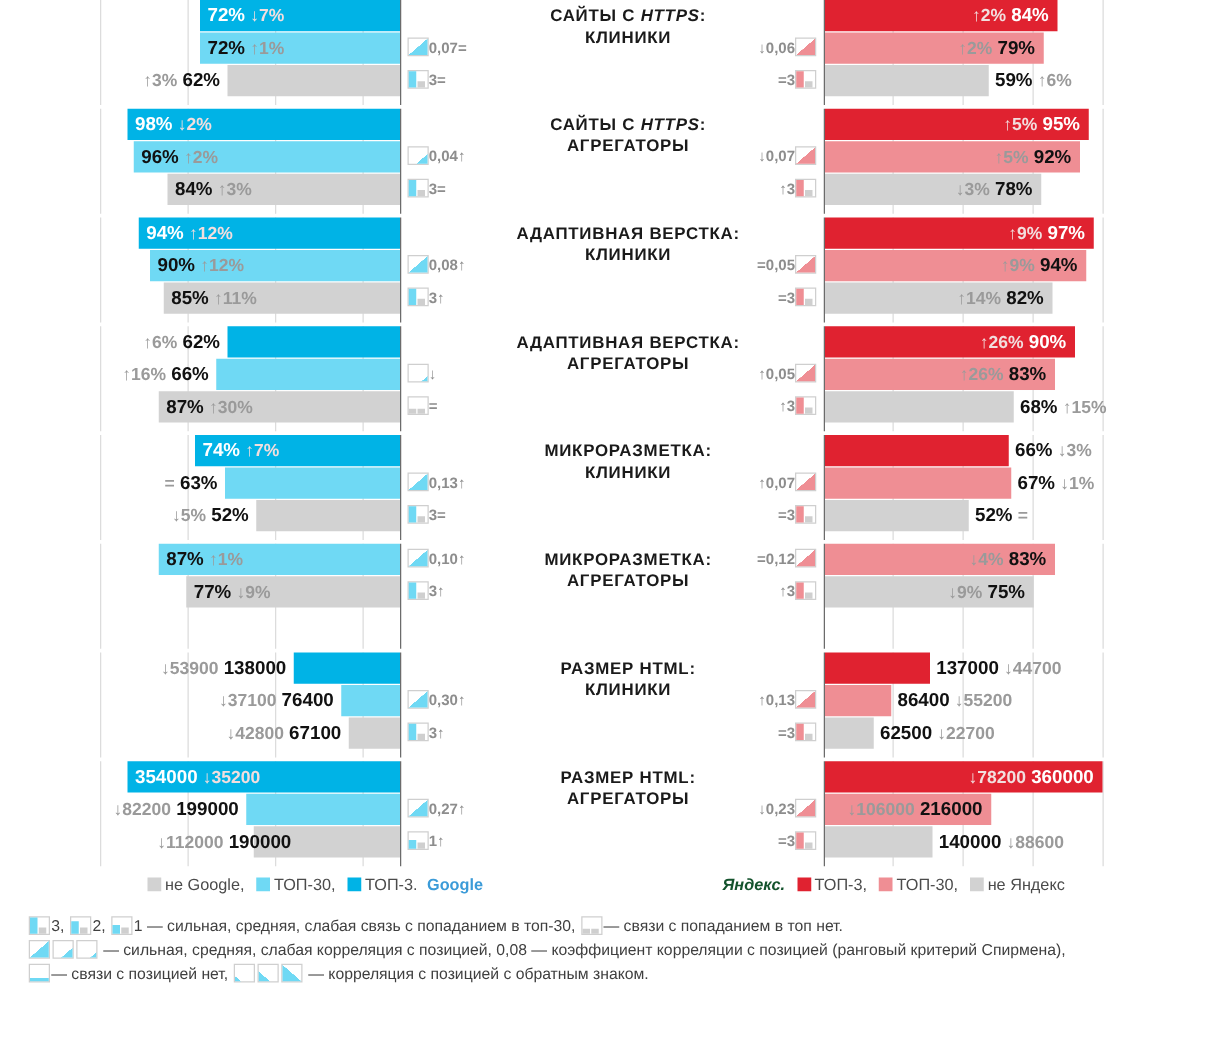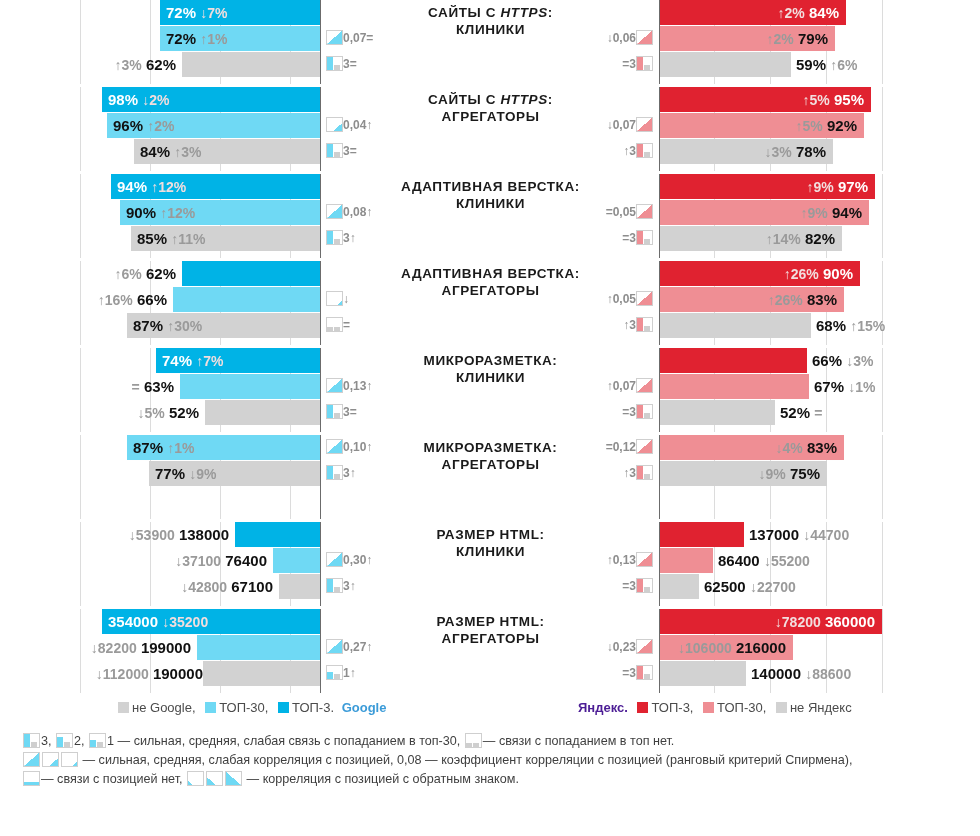--- a/index.html
+++ b/index.html
@@ -56,31 +56,31 @@
   .ind .txt{display:inline-block;vertical-align:middle;}
 
   
   .ico .frame{position:absolute;inset:0;border:1px solid #cfcfcf;background:#fff;box-sizing:border-box;}
   .ico .b1,.ico .b2{position:absolute;bottom:1px;width:6px;box-sizing:border-box;}
   .ico .b1{left:1px;}
   .ico .b2{left:8px;}
   .ico .tri{position:absolute;left:1px;top:1px;right:1px;bottom:1px;}
 
   
-  .clabel{position:absolute;left:368px;width:245px;text-align:center;
+  .clabel{position:absolute;left:380px;width:245px;text-align:center;
           font-size:13.5px;font-weight:bold;letter-spacing:.6px;color:#1a1a1a;line-height:17px;}
   .clabel i{font-style:italic;}
 
   
   .legend-row{position:absolute;top:700px;left:0;width:980px;height:22px;font-size:13px;color:#4b4b4b;}
   .legend-g{position:absolute;left:118px;top:0;white-space:nowrap;}
   .legend-y{position:absolute;left:578px;top:0;white-space:nowrap;}
   .sw{display:inline-block;width:11px;height:11px;vertical-align:-1px;margin-right:3px;}
   .brand-g{color:#3b9bd8;font-weight:bold;}
-  .brand-y{color:#4c1d95;font-weight:bold;}
+  .brand-y{color:#14532d;font-weight:bold;font-style:italic;}
 
   .notes{position:absolute;left:22px;top:732px;width:940px;font-size:12.6px;color:#3f3f3f;line-height:19px;}
   .notes .line{white-space:nowrap;}
   .notes .ico{display:inline-block;vertical-align:-3px;width:17px;height:15px;position:relative;margin:0 1px;}
 </style>
 </head>
 <body>
 
 <div class="sheet">
   <div class="chart" id="chart">
@@ -364,21 +364,21 @@
         <div class="row r2">
           <div class="bar L c-top30-g" style="width: 123px;"></div>
           <div class="lbl" style="right: 789px;"><span class="d">↓82200</span> <span class="v">199000</span></div>
           <div class="bar R c-top30-y" style="width: 133px;"></div>
           <div class="lbl" style="left: 786px; transform: translateX(-100%);"><span class="d">↓106000</span> <span class="v">216000</span></div>
           <div class="ind left-side"><span class="ico"><div class="frame"></div><div class="tri" style="background: linear-gradient(to right bottom, transparent 49.5%, rgb(111, 217, 244) 50%);"></div></span><span class="txt"> 0,27↑</span></div>
           <div class="ind right-side"><span class="txt">↓0,23 </span><span class="ico"><div class="frame"></div><div class="tri" style="background: linear-gradient(to right bottom, transparent 49.5%, rgb(239, 142, 148) 50%);"></div></span></div>
         </div>
         <div class="row r3">
           <div class="bar L c-nog" style="width: 117px;"></div>
-          <div class="lbl" style="right: 777px; margin-left: 15px;"><span class="d">↓112000</span> <span class="v">190000</span></div>
+          <div class="lbl" style="right: 747px; margin-left: 15px;"><span class="d">↓112000</span> <span class="v">190000</span></div>
           <div class="bar R c-noy" style="width: 86px;"></div>
           <div class="lbl" style="left: 751px;"><span class="v">140000</span> <span class="d">↓88600</span></div>
           <div class="ind left-side"><span class="ico"><div class="frame"></div><div class="b1" style="height: 7px; background: rgb(111, 217, 244);"></div><div class="b2" style="height: 5px; background: rgb(207, 207, 207);"></div></span><span class="txt"> 1↑</span></div>
           <div class="ind right-side"><span class="txt">=3 </span><span class="ico"><div class="frame"></div><div class="b1" style="height: 13px; background: rgb(239, 142, 148);"></div><div class="b2" style="height: 5px; background: rgb(207, 207, 207);"></div></span></div>
         </div>
         <div class="clabel" style="top: 4px;">
           <div>РАЗМЕР HTML:</div>
           <div>АГРЕГАТОРЫ</div>
         </div>
       </div>

